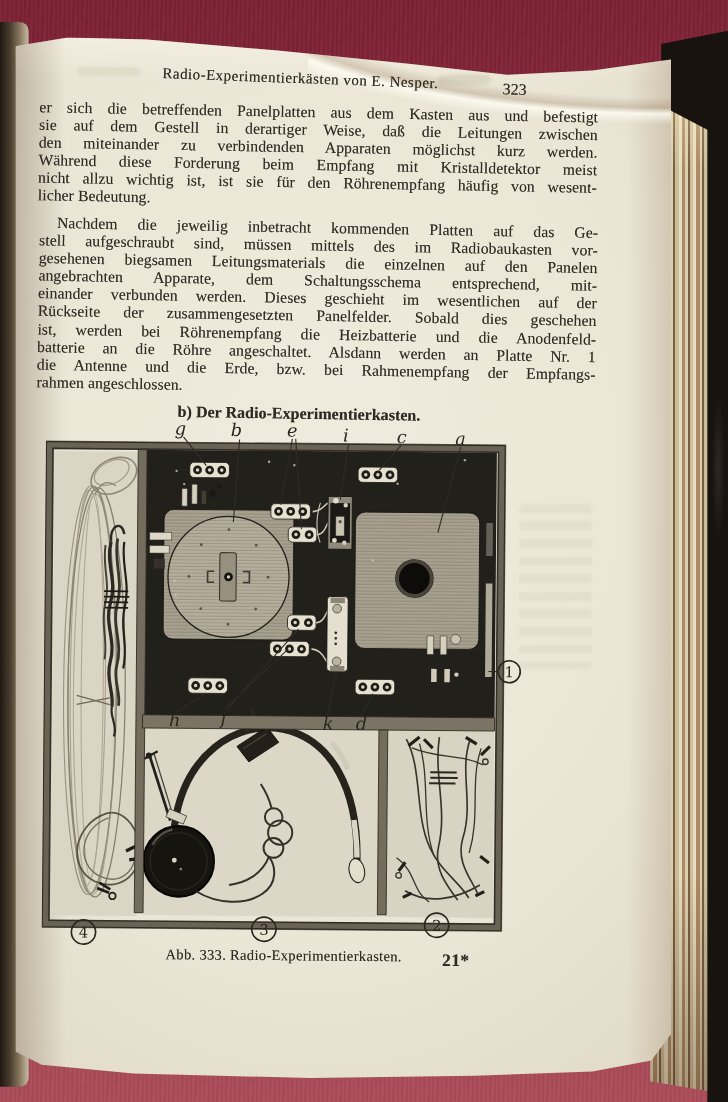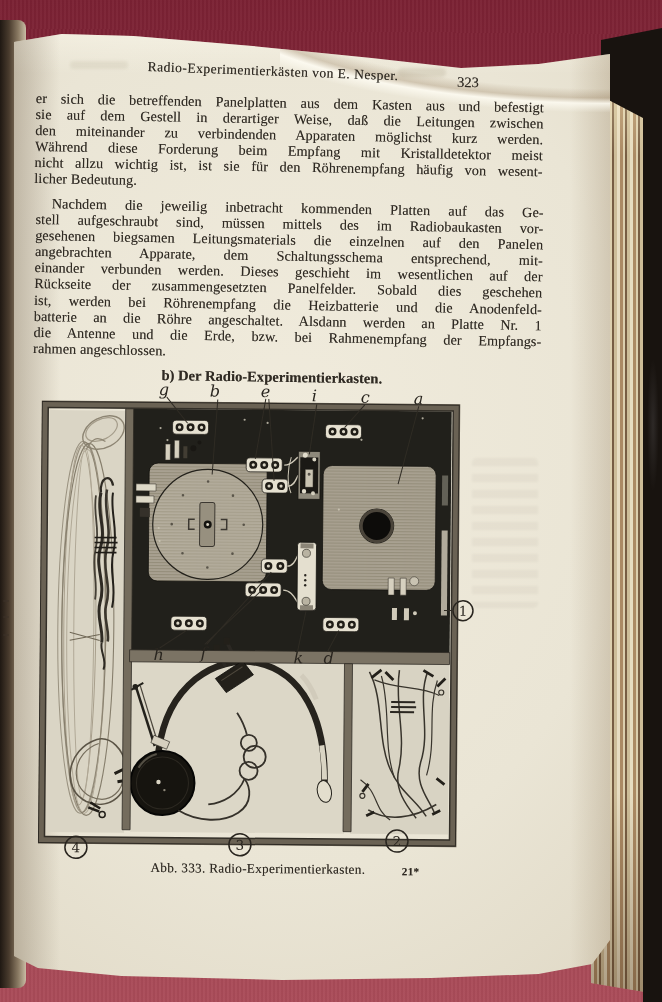--- a/index.html
+++ b/index.html
@@ -47,21 +47,21 @@
   .para .tline.indent{text-indent:16px;}
   .p1{top:62px;}
   .p2{top:167px;}
   .heading{position:absolute;left:22px;top:337px;width:508px;text-align:center;padding-right:36px;
     box-sizing:border-box;font-weight:bold;font-size:14.6px;transform:rotate(.9deg);transform-origin:0 0;
     text-shadow:0 0 .5px rgba(47,42,35,.55);}
   .figure{position:absolute;left:28px;top:349px;transform:rotate(.5deg);transform-origin:0 0;}
   .caption-row{position:absolute;left:22px;top:831px;width:508px;font-size:13.2px;letter-spacing:.3px;
     transform:rotate(.5deg);transform-origin:0 0;text-shadow:0 0 .5px rgba(47,42,35,.5);}
   .caption-row .cap{display:block;text-align:center;padding-right:64px;}
-  .caption-row .sig{position:absolute;left:366px;top:3px;font-weight:bold;font-size:11px;}
+  .caption-row .sig{position:absolute;left:366px;top:3px;font-weight:bold;font-size:16px;}
   svg text.lbl{font-family:"DejaVu Serif",serif;font-style:italic;font-size:16px;fill:#29251f;}
   svg text.num{font-family:"DejaVu Serif",serif;font-size:13.5px;fill:#29251f;text-anchor:middle;}
 </style>
 </head>
 <body>
 
 <div class="photo">
 
   <div class="stripes"></div>
   <div class="cover"></div>

